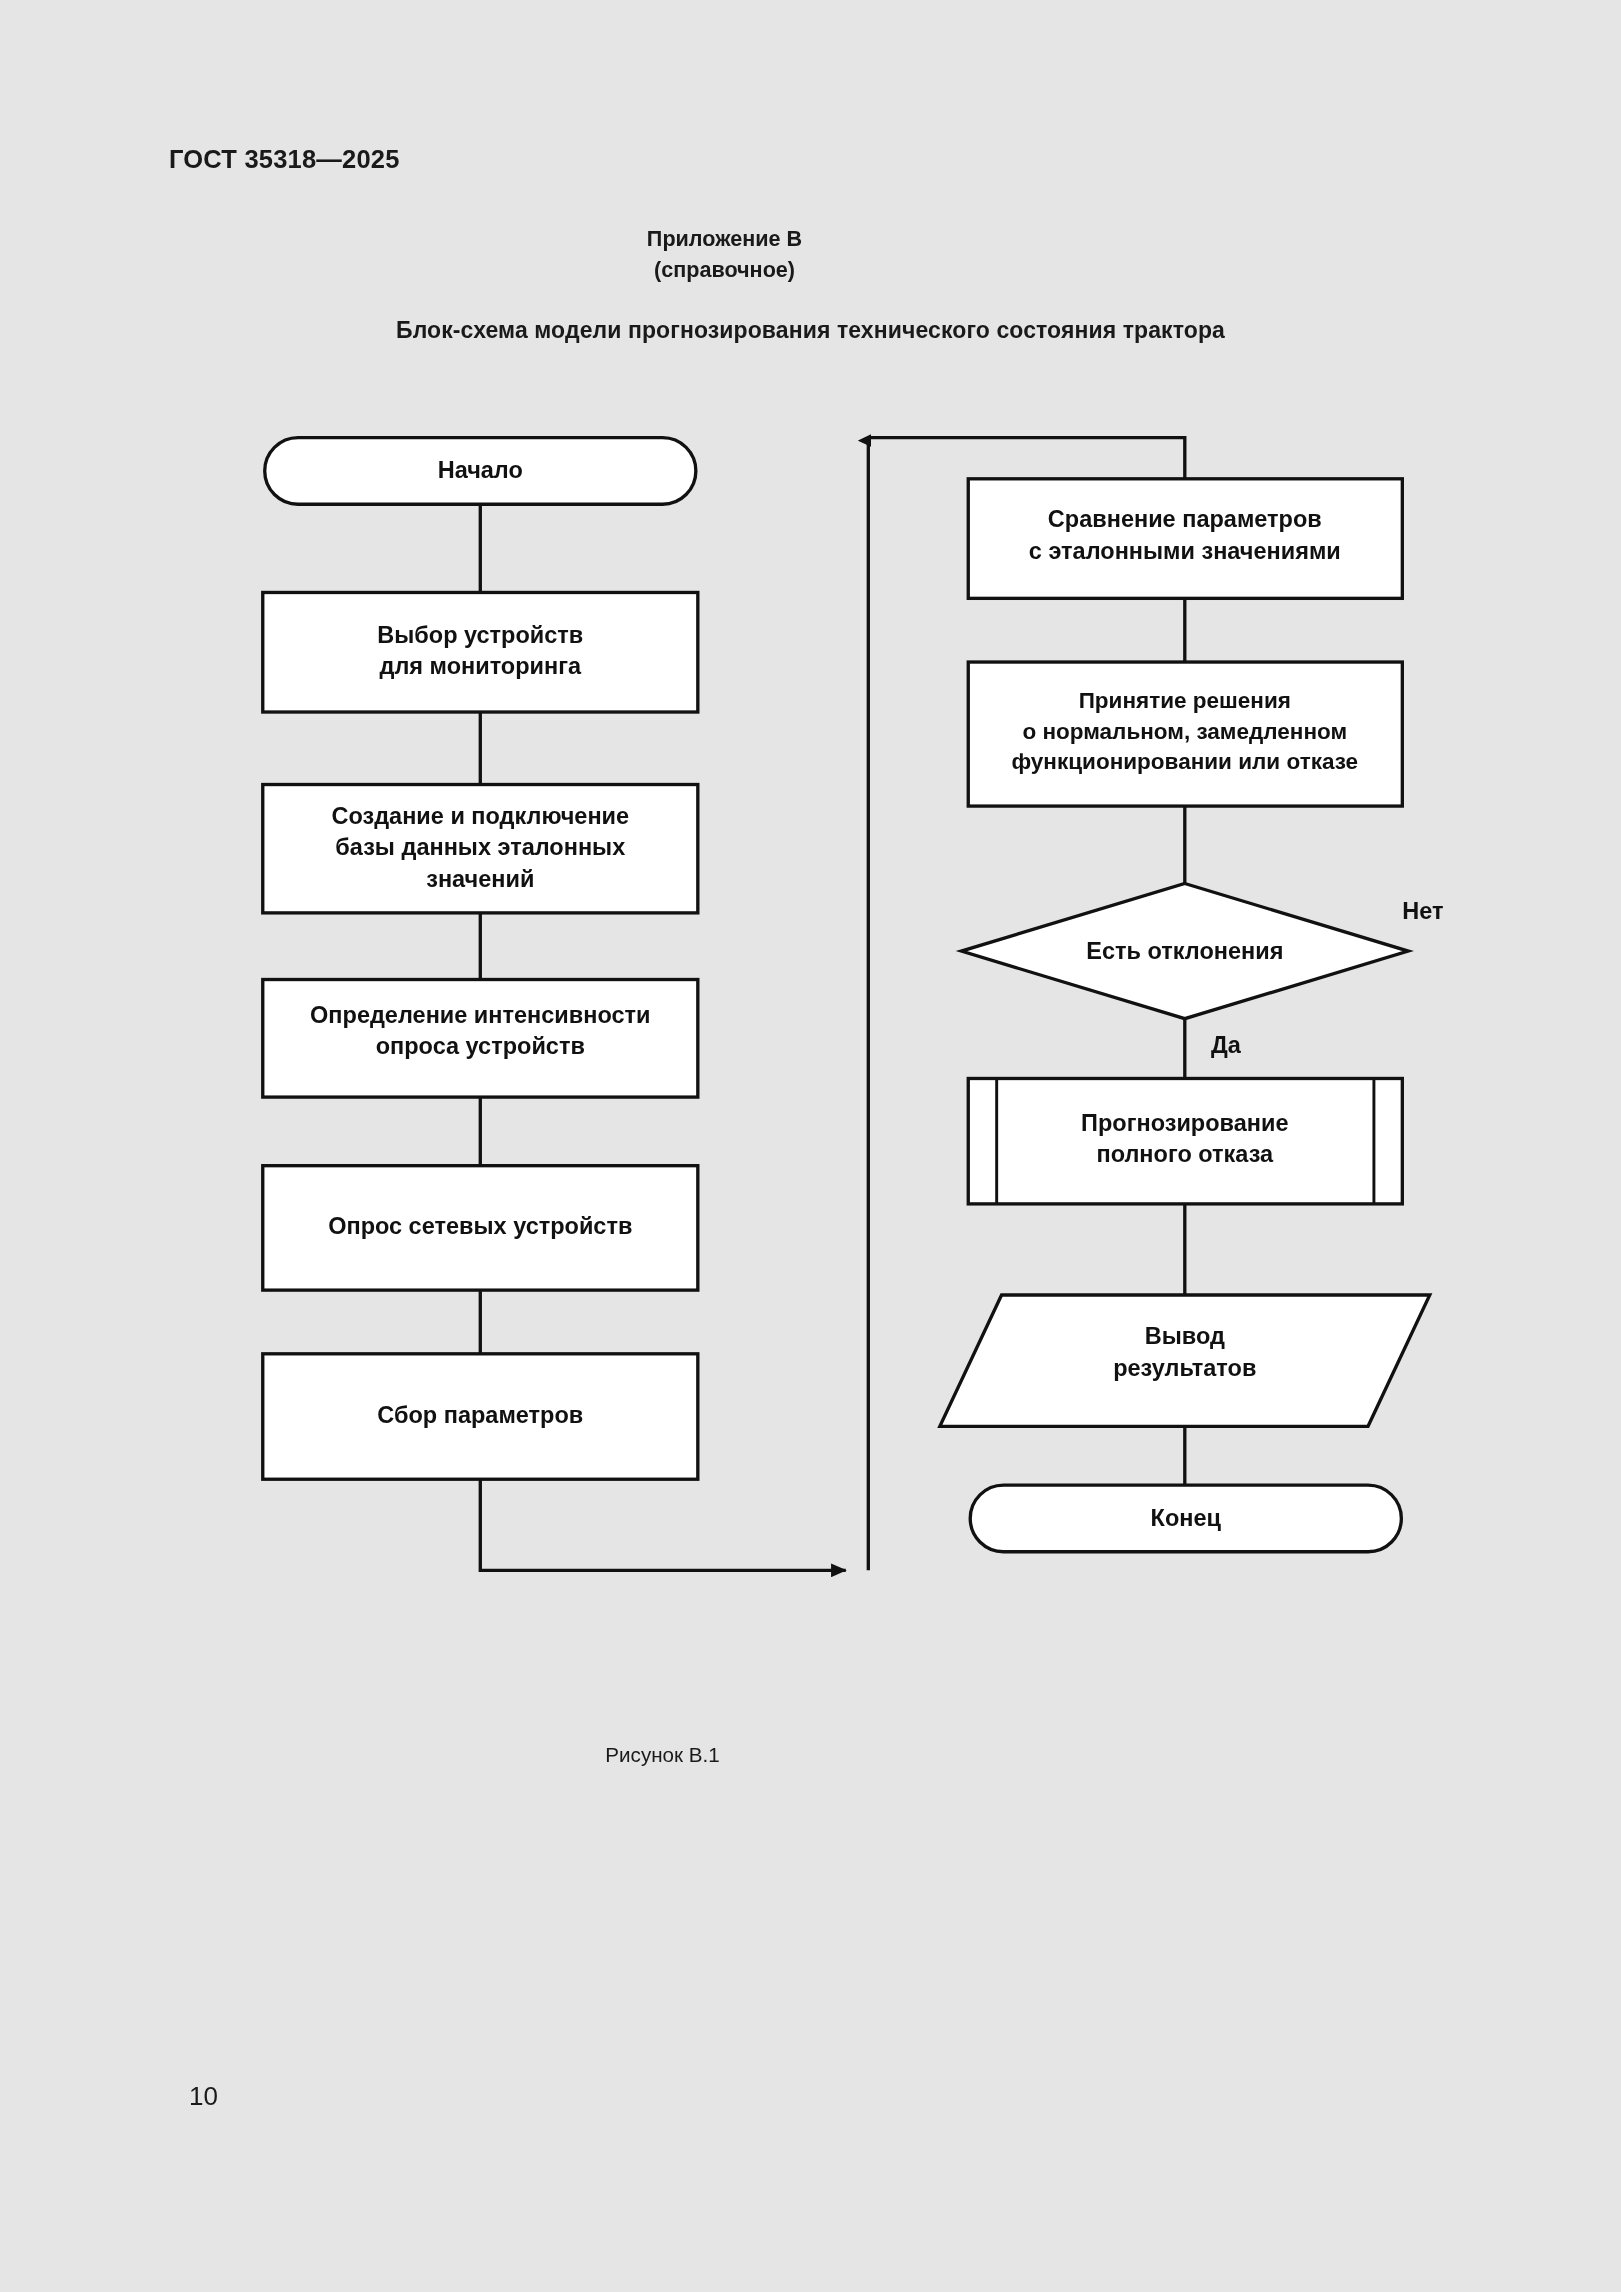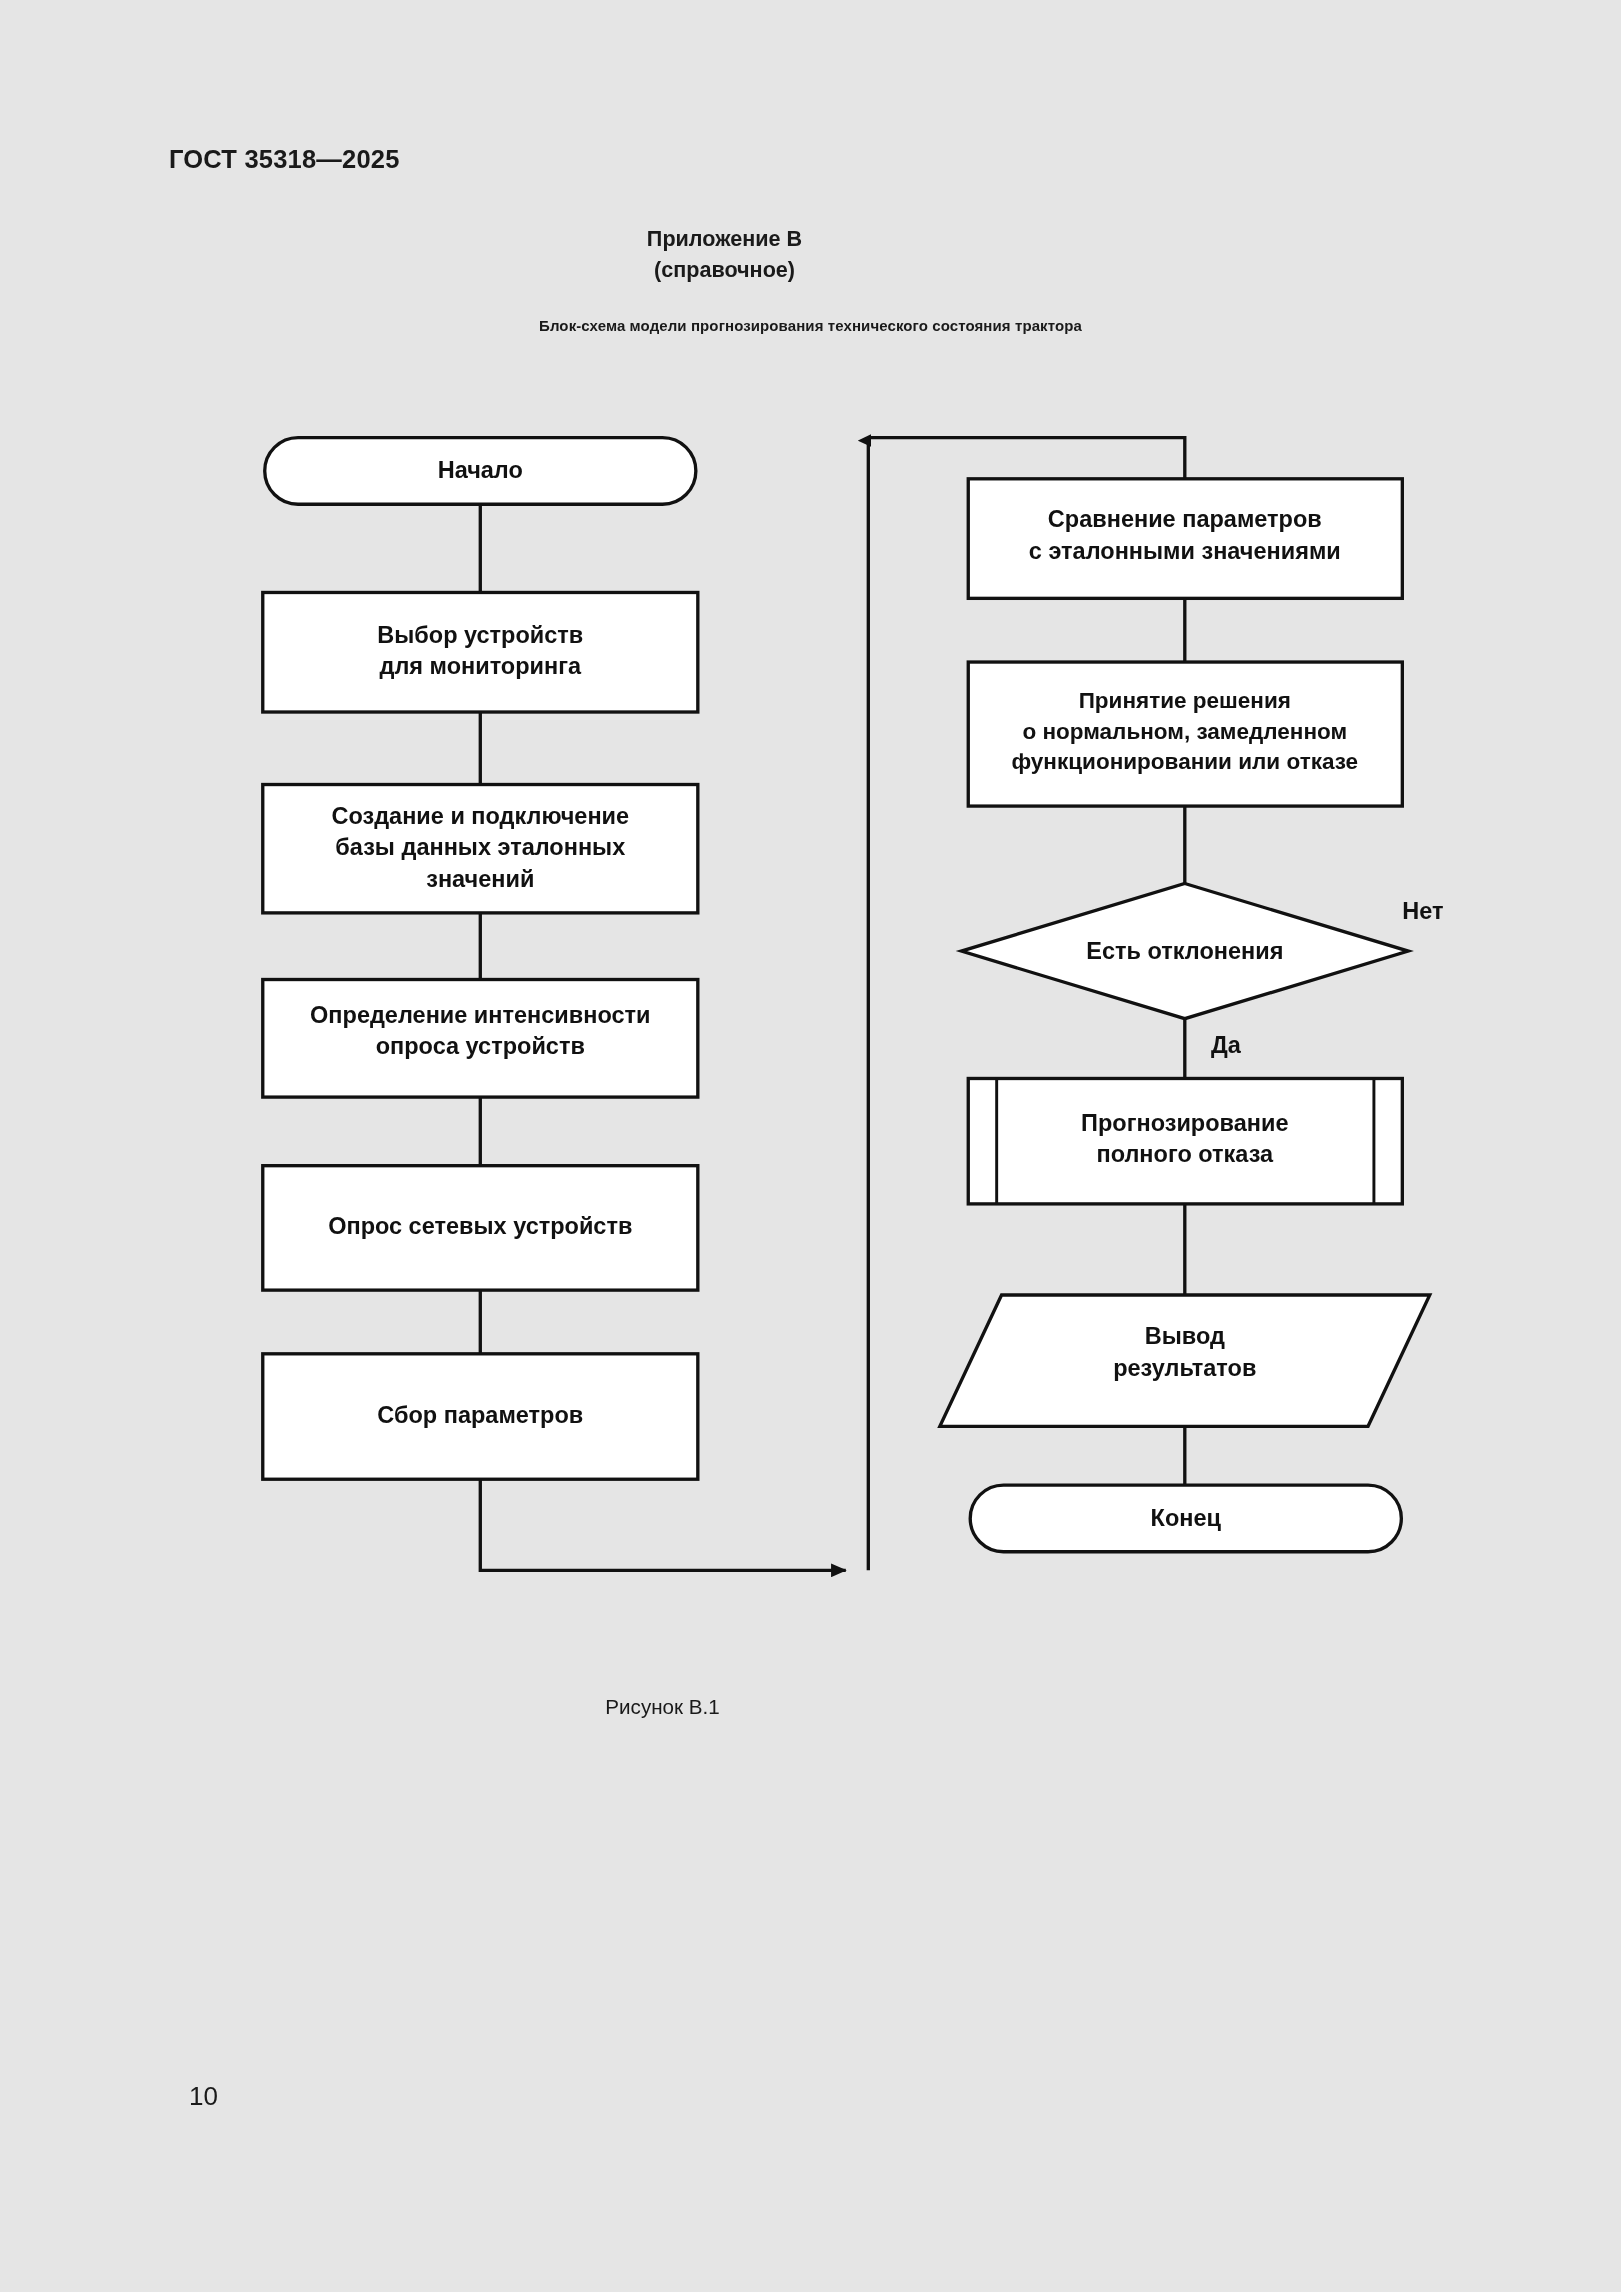--- a/index.html
+++ b/index.html
@@ -45,21 +45,21 @@
   .annex-block .sub {
     font-weight: bold;
   }
 
   .section-title {
     position: absolute;
     left: 0;
     top: 317px;
     width: 1621px;
     text-align: center;
-    font-size: 15px;
+    font-size: 23px;
     font-weight: bold;
     letter-spacing: 0.1px;
   }
 
   .intro-para {
     position: absolute;
     left: 265px;
     top: 377px;
     width: 1157px;
     font-size: 21px;
@@ -74,21 +74,21 @@
     top: 421px;
     width: 1289px;
     height: 1264px;
   }
   .figure svg {
     display: block;
   }
   .fig-caption {
     position: absolute;
     left: 0;
-    top: 1695px;
+    top: 1743px;
     width: 1325px;
     text-align: center;
     font-size: 20.6px;
   }
 
   
   .page-number {
     position: absolute;
     left: 189px;
     top: 2081px;

